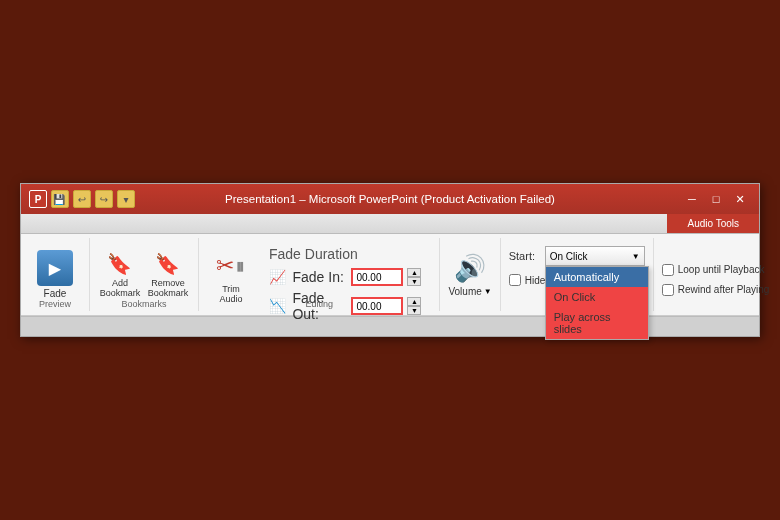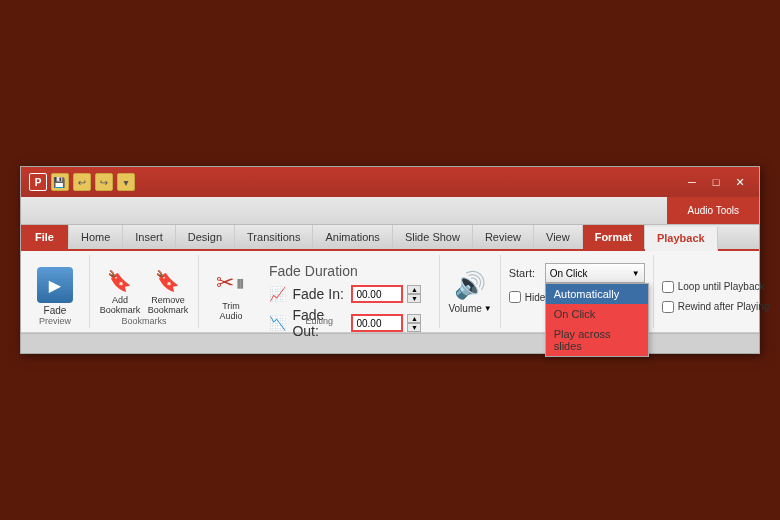--- a/index.html
+++ b/index.html
@@ -82,21 +82,21 @@
       font-size: 11px;
       cursor: pointer;
       border-radius: 2px;
     }
 
     
     .audio-tools-bar {
       background: linear-gradient(to bottom, #e8e8e8, #d8d8d8);
       display: flex;
       justify-content: flex-end;
-      height: 28px;
+      height: 20px;
       align-items: center;
       border-bottom: 1px solid #bbb;
     }
     .audio-tools-label {
       background: #c0392b;
       color: #fff;
       font-size: 10px;
       padding: 2px 20px;
       height: 100%;
       display: flex;
@@ -367,44 +367,32 @@
 <div class="ribbon-window">
 
   <div class="title-bar">
     <div class="title-bar-left">
       <div class="ppt-icon">P</div>
       <div class="title-bar-btn">💾</div>
       <div class="title-bar-btn">↩</div>
       <div class="title-bar-btn">↪</div>
       <div class="title-bar-btn">▾</div>
     </div>
+    <div class="title-center">Presentation1 – Microsoft PowerPoint (Product Activation Failed)</div>
     <div class="title-bar-right">
       <div class="win-btn">─</div>
       <div class="win-btn">□</div>
       <div class="win-btn close">✕</div>
     </div>
   </div>
 
   <div class="audio-tools-bar">
     <div class="audio-tools-label">Audio Tools</div>
   </div>
 
-  <div class="tab-row">
-    <div class="tab file-tab">File</div>
-    <div class="tab">Home</div>
-    <div class="tab">Insert</div>
-    <div class="tab">Design</div>
-    <div class="tab">Transitions</div>
-    <div class="tab">Animations</div>
-    <div class="tab">Slide Show</div>
-    <div class="tab">Review</div>
-    <div class="tab">View</div>
-    <div class="tab format-active">Format</div>
-    <div class="tab active">Playback</div>
-  </div>
 
   <div class="ribbon-content">
 
     <div class="ribbon-group" style="width:70px;">
       <div class="group-content" style="justify-content:center;">
         <div class="play-btn">
           <div class="play-icon-large">
             <span>▶</span>
           </div>
           <div class="play-label">Fade</div>

